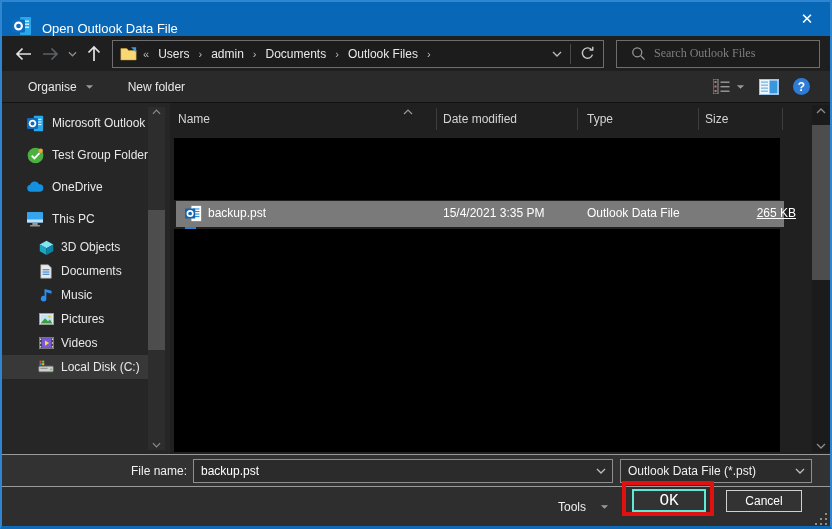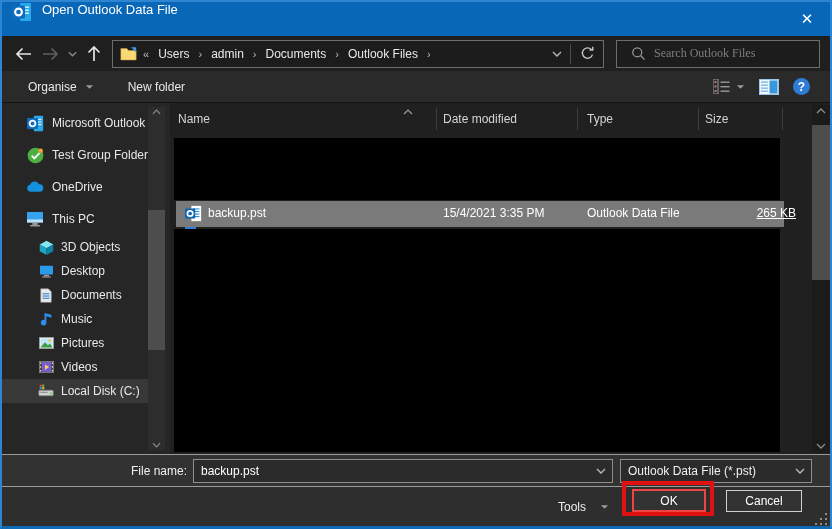--- a/index.html
+++ b/index.html
@@ -6,21 +6,21 @@
   html,body { background:#555; }
   body { font-family:"Liberation Sans","DejaVu Sans",sans-serif; }
 
   .win {
     position:relative; width:832px; height:529px; margin:0 auto;
     background:#2a2a2a; overflow:hidden;
     border:2px solid #2e86d3; border-bottom:3px solid #0f6ab8;
   }
 
   
-  .titlebar { height:34px; background:#0867b7; display:flex; align-items:flex-start; padding-left:10px; }
+  .titlebar { height:34px; background:#0867b7; display:flex; align-items:flex-end; padding-left:10px; }
   .tb-appicon { width:20px; height:20px; margin-right:10px; flex:0 0 auto; }
   .tb-title { color:#fff; font-size:13px; }
   .tb-close { margin-left:auto; width:46px; height:34px; display:flex; align-items:center; justify-content:center; color:#fff; font-size:15px; cursor:default; }
 
   
   .navrow { height:35px; background:#1f1f1f; display:flex; align-items:center; }
   .nav-btn { display:flex; align-items:center; justify-content:center; height:28px; }
   .nb-back { width:30px; margin-left:6px; }
   .nb-fwd  { width:26px; }
   .nb-hist { width:16px; }
@@ -90,21 +90,21 @@
   .fn-label { position:absolute; left:0; top:9px; width:185px; text-align:right;padding-left:6px; }
   .fn-input { position:absolute; left:191px; top:4px; width:420px; height:24px; background:#2b2b2b; border:1px solid #8f8f8f; display:flex; align-items:center; }
   .fn-input input { flex:1; background:transparent; border:none; outline:none; color:#fff; font-size:12px; padding-left:7px; font-family:inherit; }
   .fn-input .dd, .ft-select .dd { width:22px; display:flex; justify-content:center; }
   .ft-select { position:absolute; left:618px; top:4px; width:192px; height:24px; background:#2b2b2b; border:1px solid #8f8f8f; display:flex; align-items:center; }
   .ft-select .val { flex:1; padding-left:7px; white-space:nowrap; overflow:hidden; }
 
   .btnrow { height:41px; background:#2e2e2e; position:relative; color:#f0f0f0; font-size:12px; }
   .tools { position:absolute; left:556px; top:13px; display:flex; align-items:center; gap:14px; }
   .ok-annotation { position:absolute; left:620px; top:-6px; width:92px; height:35px; border:4px solid #e01111; }
-  .btn-ok { position:absolute; left:630px; top:2px; width:74px; height:23px; background:#333; border:2px solid #ef4444; color:#fff; font-size:12px; font-family:Liberation Sans, sans-serif; }
+  .btn-ok { position:absolute; left:630px; top:2px; width:74px; height:23px; background:#333; border:2px solid #5eead4; color:#fff; font-size:16px; font-family:Liberation Mono, monospace; }
   .btn-cancel { position:absolute; left:724px; top:3px; width:76px; height:22px; background:#333; border:1px solid #d0d0d0; color:#fff; font-size:12px; font-family:inherit; }
   .grip { position:absolute; right:3px; bottom:3px; width:12px; height:12px; }
   .grip i { position:absolute; width:2px; height:2px; background:#8d8d8d; }
   .g1{right:0;bottom:0;} .g2{right:5px;bottom:0;} .g3{right:0;bottom:5px;} .g4{right:10px;bottom:0;} .g5{right:5px;bottom:5px;} .g6{right:0;bottom:10px;}
 </style>
 </head>
 <body>
 
 <div class="win">
 
@@ -264,30 +264,20 @@
       </div>
       <div class="side-item child">
         <span class="ic">
           <svg width="15" height="15" viewBox="0 0 20 20">
               <polygon points="10,1 19,6 10,11 1,6" fill="#7fe6f2"></polygon>
               <polygon points="1,6 10,11 10,20 1,15" fill="#1ba7c4"></polygon>
               <polygon points="19,6 10,11 10,20 19,15" fill="#0e81a6"></polygon>
             </svg>
         </span>
         <span>3D Objects</span>
-      </div>
-      <div class="side-item child">
-        <span class="ic">
-          <svg width="15" height="13" viewBox="0 0 20 18">
-              <rect x="1" y="1" width="18" height="12" rx="1" fill="#2a9bea"></rect>
-              <rect x="6.5" y="13.5" width="7" height="2.2" fill="#9a9a9a"></rect>
-              <rect x="4" y="15.8" width="12" height="1.6" fill="#9a9a9a"></rect>
-            </svg>
-        </span>
-        <span>Desktop</span>
       </div>
       <div class="side-item child">
         <span class="ic">
           <svg width="12" height="15" viewBox="0 0 16 20">
               <path d="M1 1 h10 l4 4 v14 h-14 z" fill="#e9e9e9" stroke="#9a9a9a" stroke-width=".8"></path>
               <rect x="3.5" y="7" width="9" height="1.4" fill="#2a7fd0"></rect>
               <rect x="3.5" y="10" width="9" height="1.4" fill="#2a7fd0"></rect>
               <rect x="3.5" y="13" width="9" height="1.4" fill="#2a7fd0"></rect>
             </svg>
         </span>

